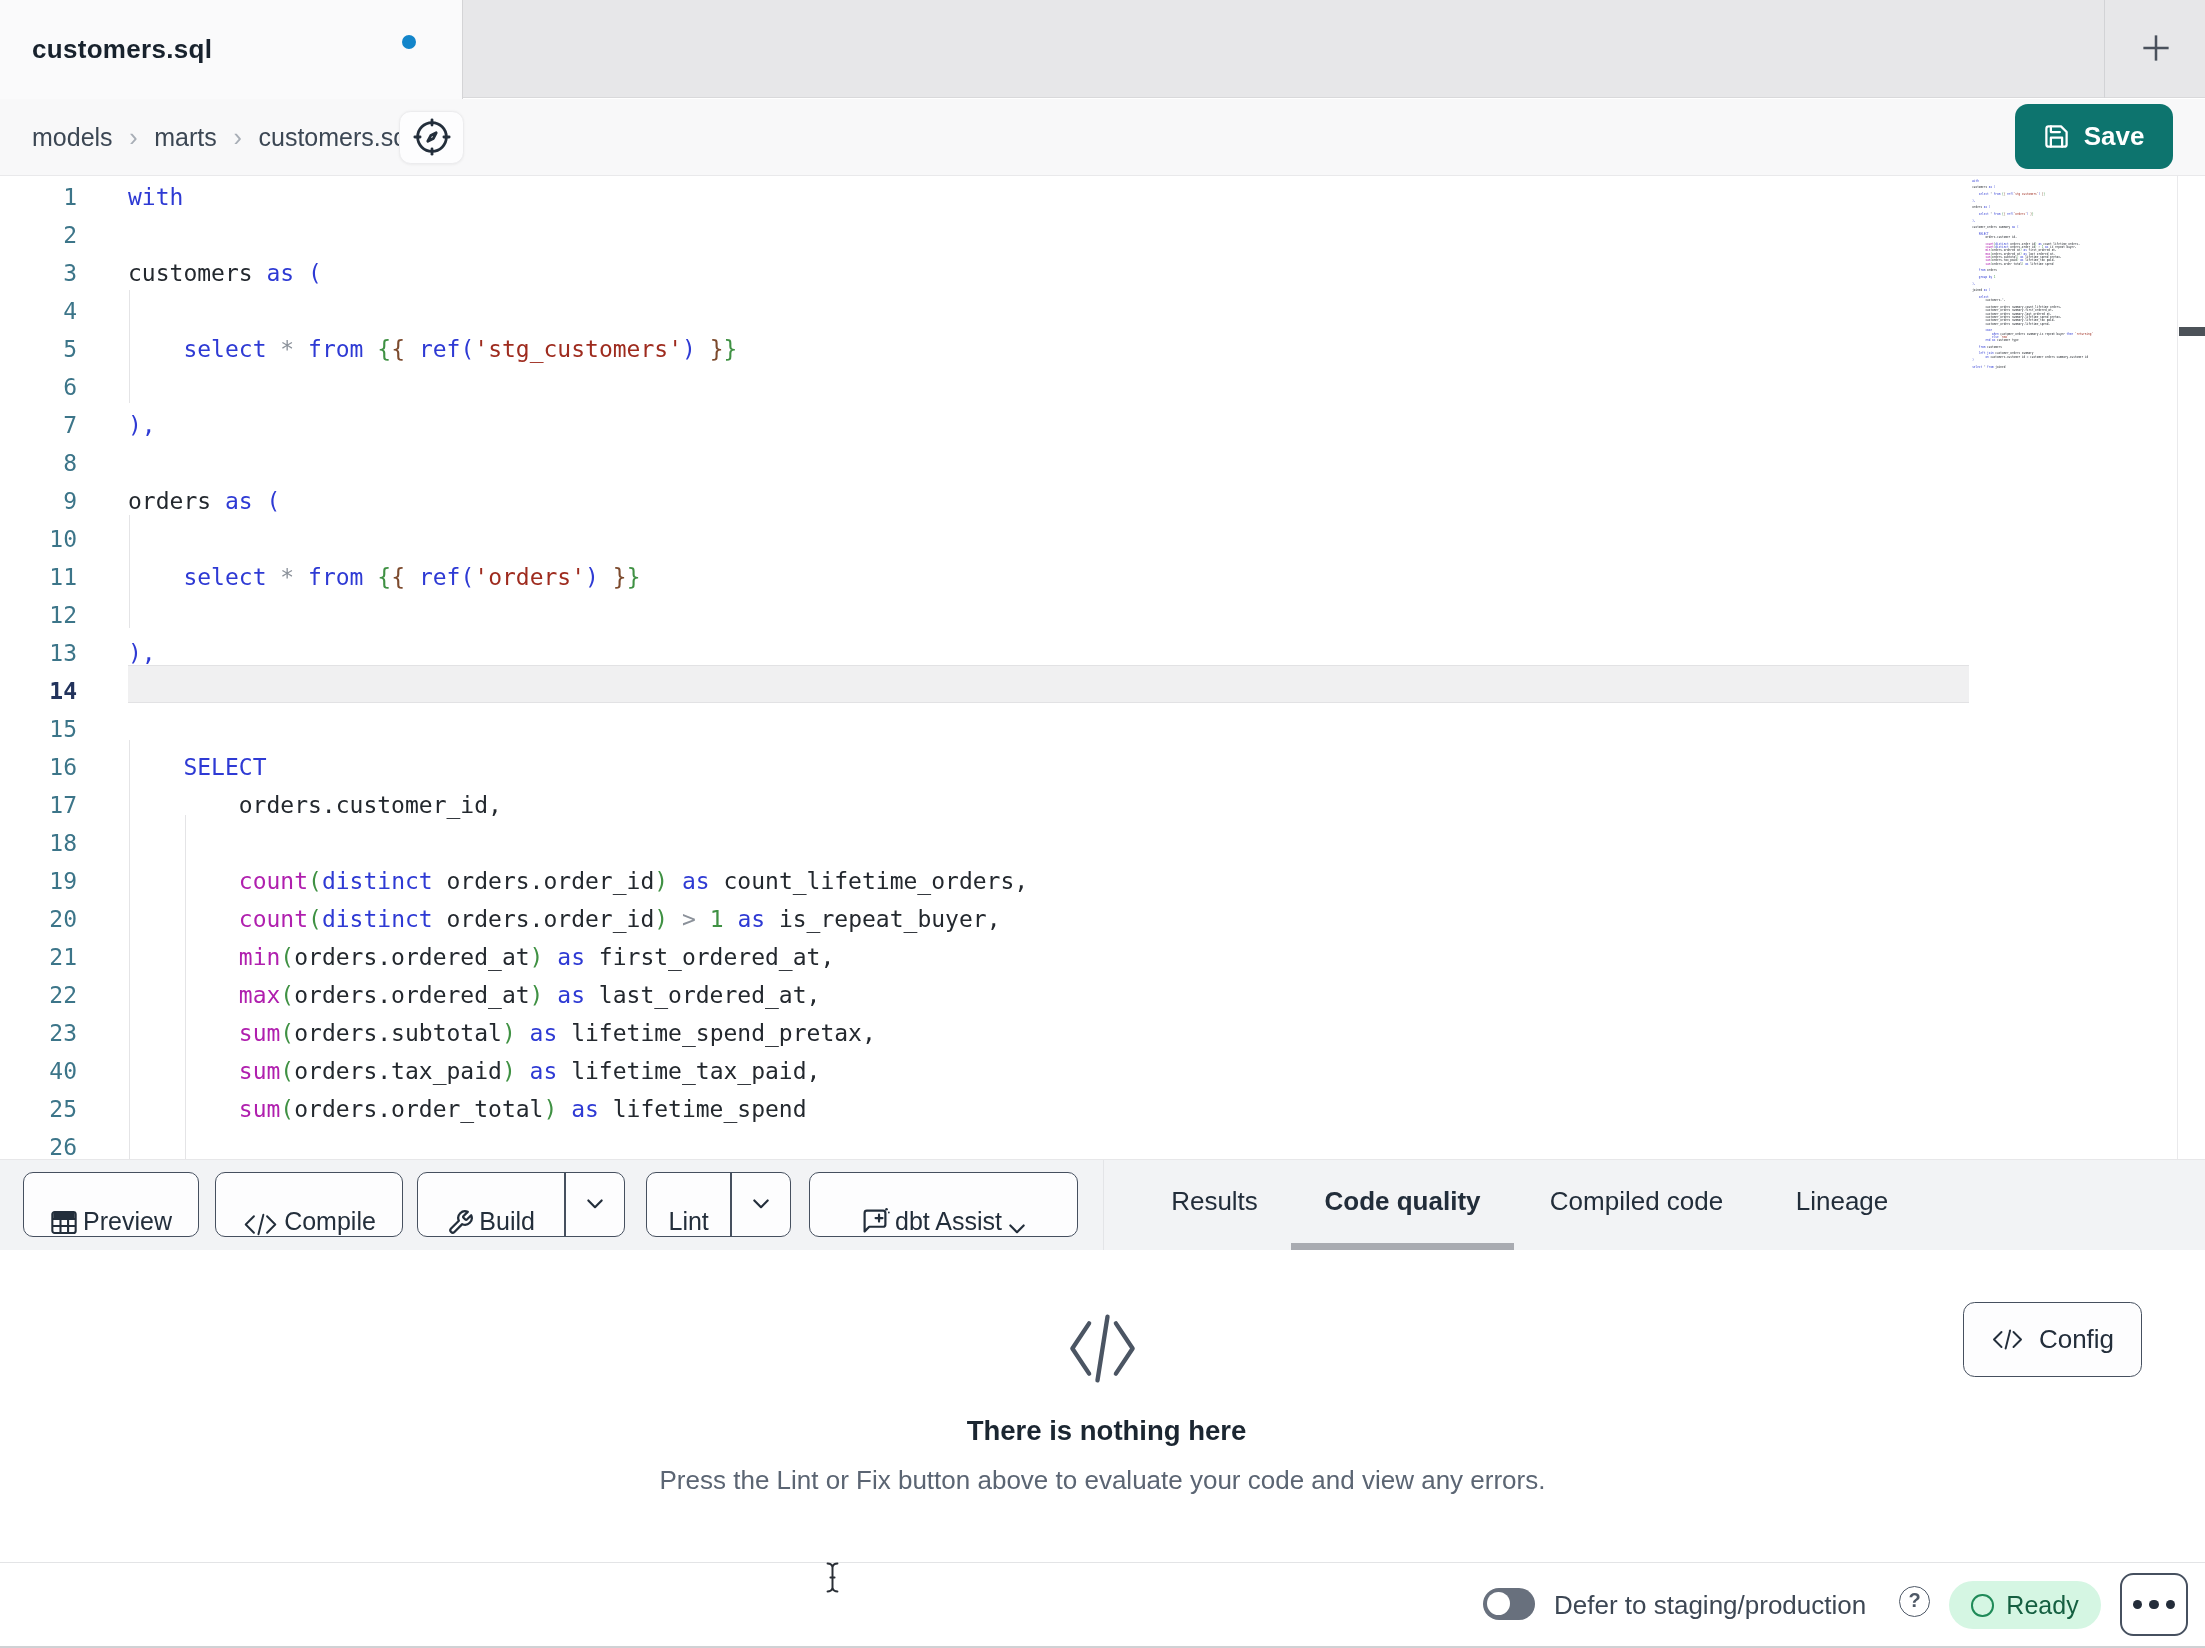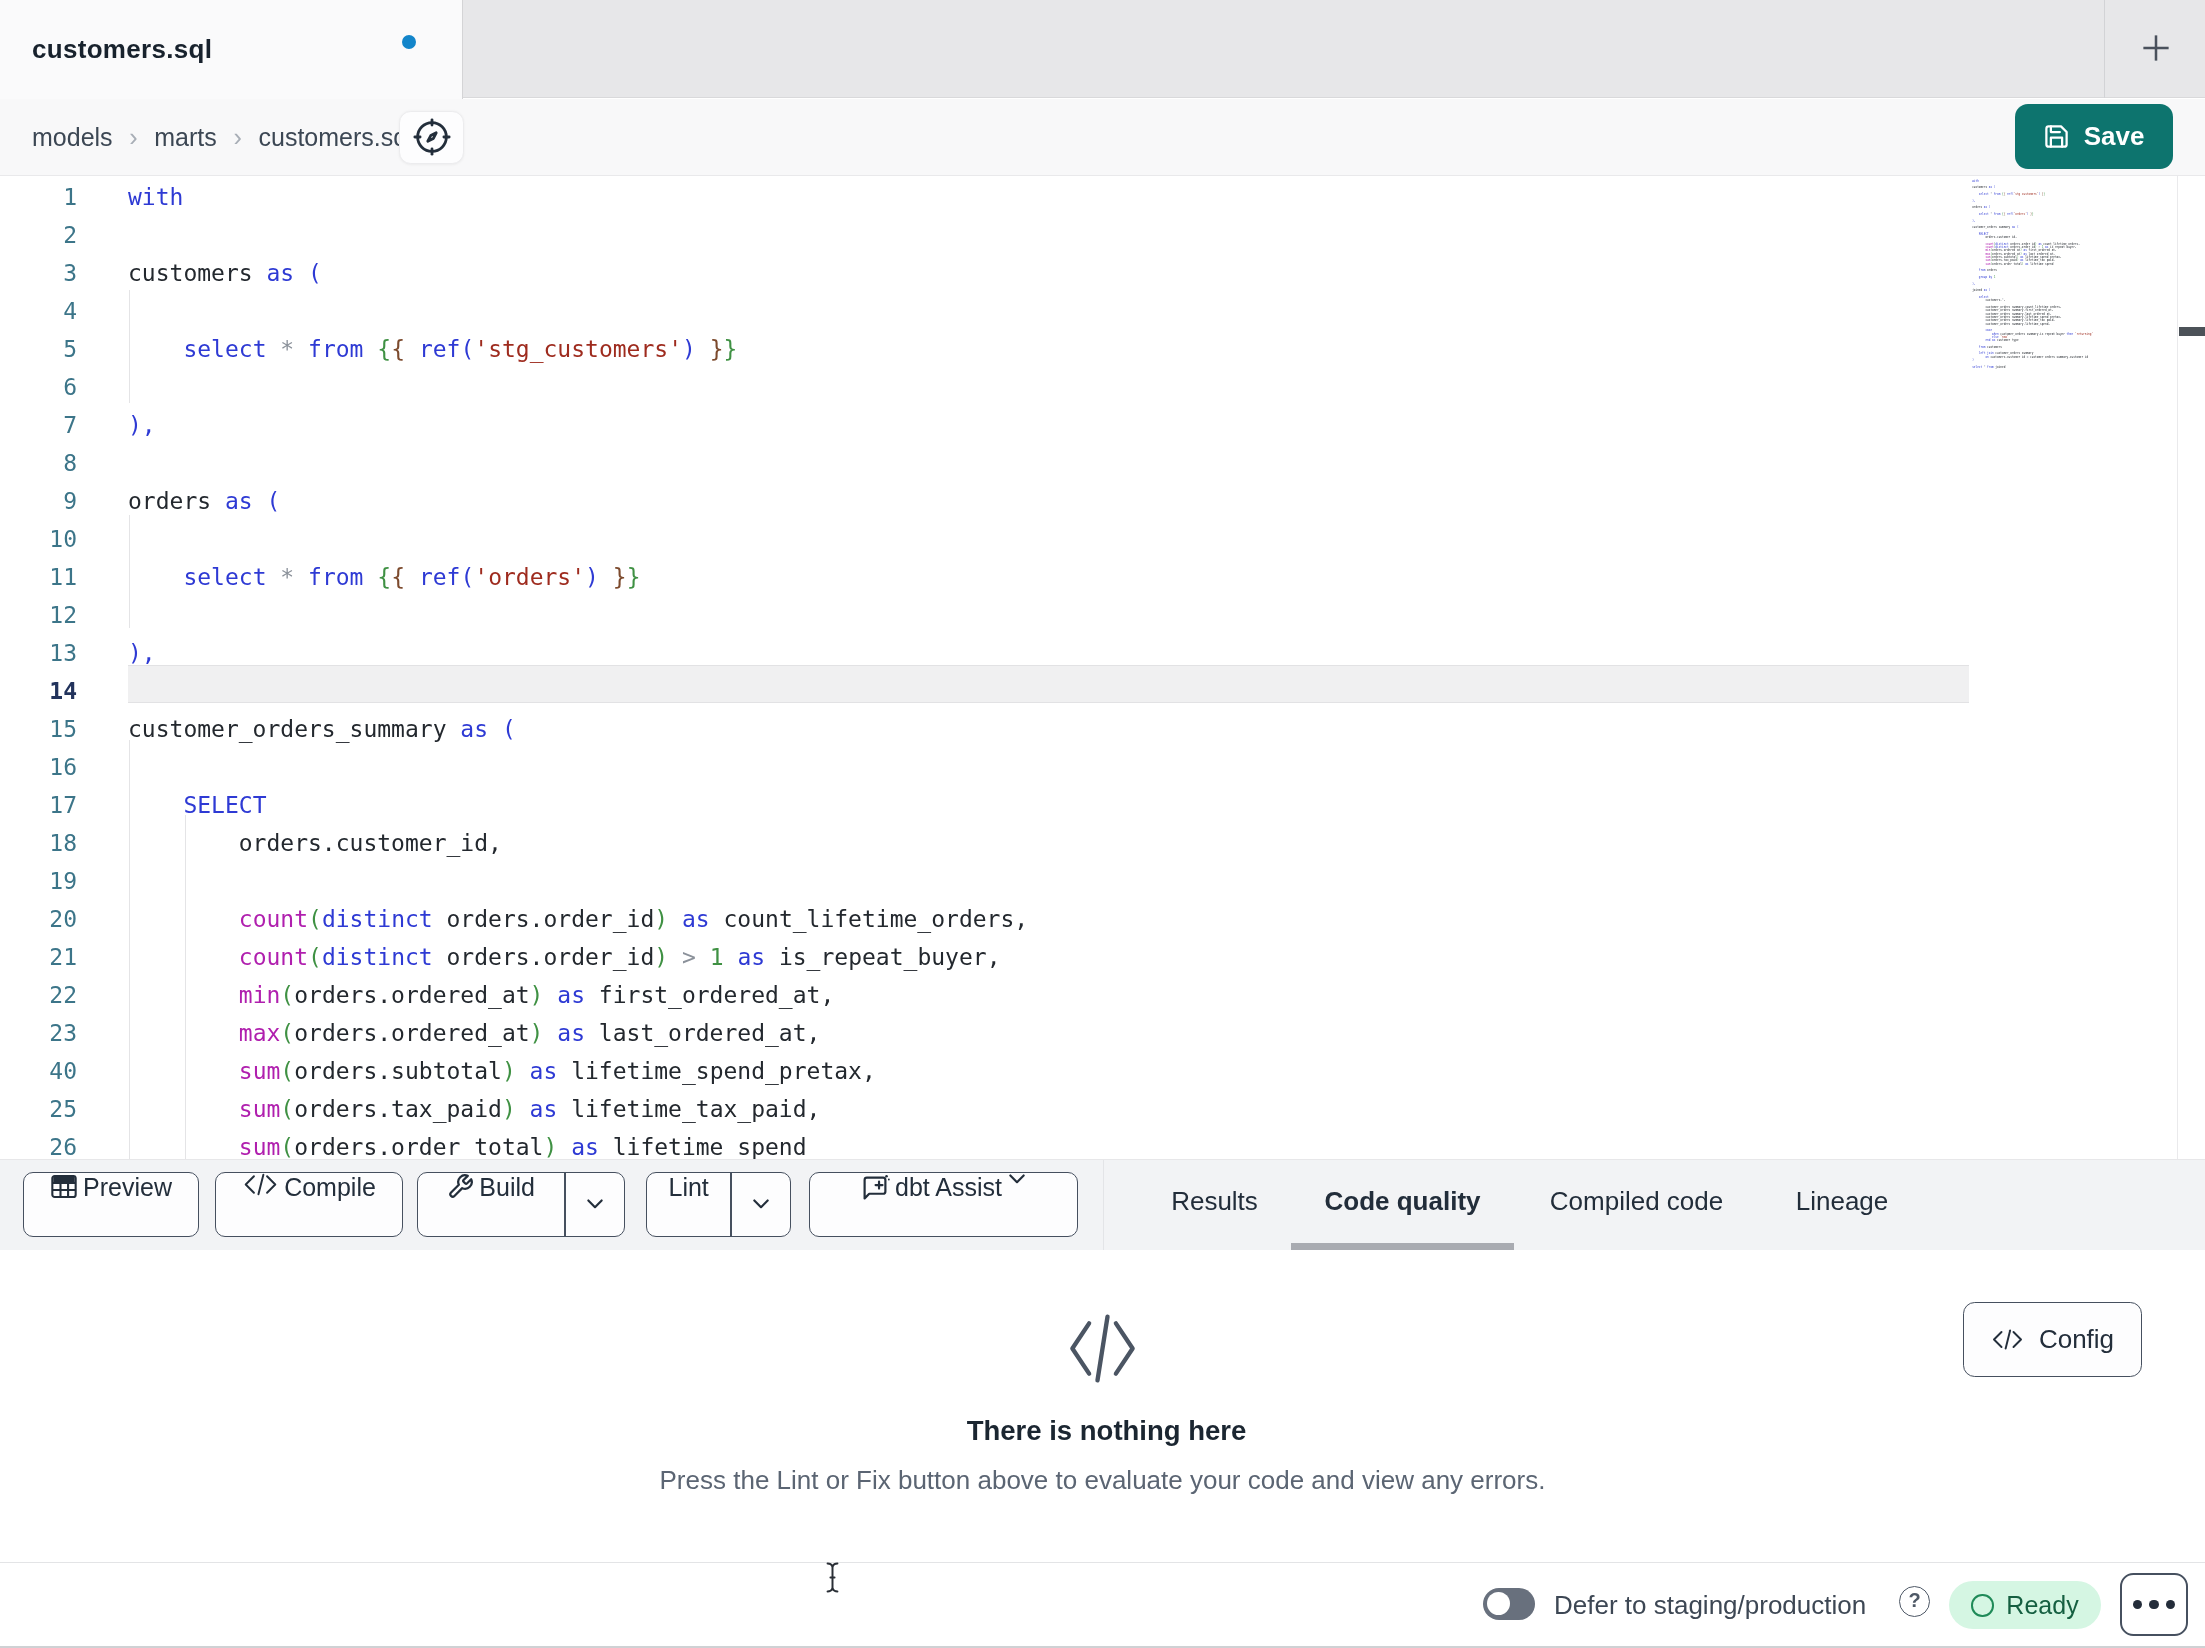--- a/index.html
+++ b/index.html
@@ -60,21 +60,21 @@
   .minimap-inner pre { font-size:11px; line-height:13.3px; height:13.3px; }
   .editor-vline { position:absolute; left:2177px; top:0; width:0.8px; height:983px; background:#eaeaec; }
   .scroll-marker { position:absolute; left:2179px; top:151px; width:27px; height:9.2px;
     background:#4c5258; cursor:pointer; }
   
   .panel-toolbar { position:absolute; left:0; top:1159px; width:2205px; height:91px;
     background:#f2f3f5; border-top:0.8px solid #e7e7e9; }
   .btn { position:absolute; top:11.7px; height:65px; background:#fdfdfe;
     border:1.7px solid #46505f; border-radius:10px; display:flex; align-items:stretch;
     font-size:25px; color:#232e3b; cursor:pointer; overflow:hidden; }
-  .btn-main { display:flex; align-items:flex-start; justify-content:center; gap:5px;
+  .btn-main { display:flex; align-items:flex-end; justify-content:center; gap:5px;
     padding:0 20px; flex:1; }
   .btn-divider { width:1.7px; background:#46505f; }
   .btn-chev { width:58px; display:flex; align-items:center; justify-content:center; }
   .btn-preview { left:23px; width:176px; }
   .btn-compile { left:215px; width:188px; }
   .btn-build { left:417px; width:208px; }
   .btn-lint { left:646px; width:145px; }
   .btn-assist { left:809px; width:269px; }
   .toolbar-vdivider { position:absolute; left:1103px; top:0; width:0.8px; height:90px; background:#e3e4e7; }
   .tab-item { position:absolute; top:0; height:83px; display:flex; align-items:center;
@@ -233,23 +233,20 @@
       <div class="codeline">
         <pre> </pre>
       </div>
       <div class="codeline">
         <pre><span class="c-k">),</span></pre>
       </div>
       <div class="codeline">
         <pre> </pre>
       </div>
       <div class="codeline">
-        <pre><span class="c-t">customer_orders_summary</span><span class="c-k"> as (</span></pre>
-      </div>
-      <div class="codeline">
         <pre> </pre>
       </div>
       <div class="codeline">
         <pre><span class="c-t">    </span><span class="c-k">SELECT</span></pre>
       </div>
       <div class="codeline">
         <pre><span class="c-t">        orders.customer_id,</span></pre>
       </div>
       <div class="codeline">
         <pre> </pre>

